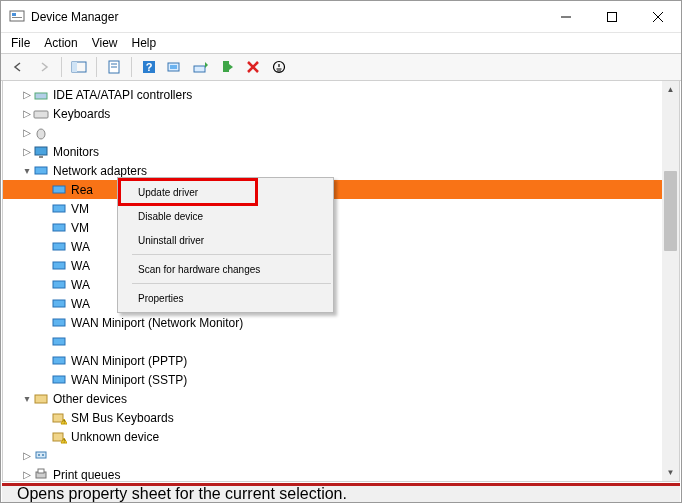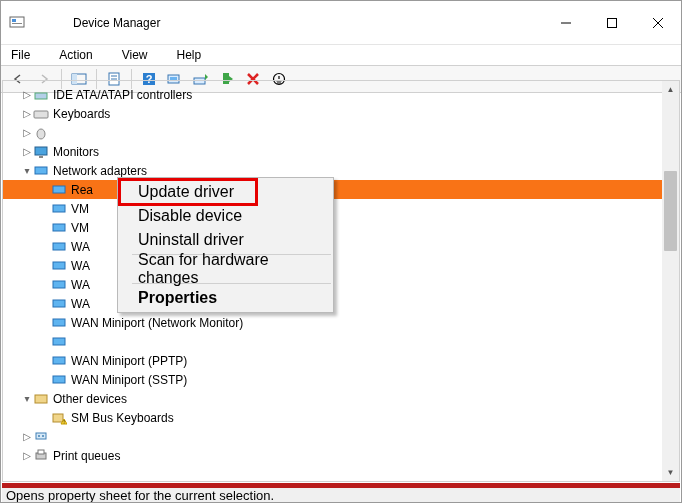--- a/index.html
+++ b/index.html
@@ -1,49 +1,49 @@
 <!DOCTYPE html>
 <html><head>
 <meta charset="utf-8">
 <style>
 * { box-sizing: border-box; margin: 0; padding: 0; font-family: "Segoe UI", Tahoma, sans-serif; }
 body { background: #fff; width: 682px; height: 503px; overflow: hidden; border: 1px solid #999; position: relative; }
 
-.titlebar { height: 44px; display: flex; align-items: center; padding-left: 8px; border-bottom: 1px solid #e5e5e5; gap: 42px; }
+.titlebar { height: 32px; display: flex; align-items: center; padding-left: 8px; border-bottom: 1px solid #e5e5e5; }
 .titlebar-icon { width: 16px; height: 16px; margin-right: 6px; display: flex; align-items: center; justify-content: center; }
 .titlebar-text { font-size: 12px; color: #000; flex: 1; }
 .win-btns { display: flex; height: 100%; }
 .win-btn { width: 46px; display: flex; align-items: center; justify-content: center; }
 .win-btn svg { width: 10px; height: 10px; }
 
-.menubar { height: 20px; display: flex; padding-left: 10px; align-items: center; font-size: 12px; gap: 29px; color: #000; }
+.menubar { height: 20px; display: flex; padding-left: 10px; align-items: center; font-size: 12px; gap: 14px; color: #000; }
 .menubar span { cursor: default; }
 
 .toolbar { height: 28px; border-top: 1px solid #d0d0d0; border-bottom: 1px solid #d0d0d0; display: flex; align-items: center; padding-left: 6px; gap: 4px; background: #f7f7f7; }
 .tb-btn { width: 22px; height: 22px; display: flex; align-items: center; justify-content: center; }
 .tb-sep { width: 1px; height: 20px; background: #d0d0d0; margin: 0 2px; }
 
 .content { position: absolute; top: 79px; left: 1px; right: 1px; bottom: 20px; border: 1px solid #d0d0d0; overflow: hidden; }
 .tree { padding: 4px 0; font-size: 12px; color: #000; }
 .tree-row { height: 19px; display: flex; align-items: center; white-space: nowrap; }
 .expander { width: 12px; display: inline-flex; justify-content: center; color: #666; font-size: 10px; }
 .node-icon { width: 16px; height: 16px; margin-right: 4px; display: inline-flex; align-items: center; justify-content: center; }
 .ind { display: inline-block; }
 .sel { background: #f97316; }
 
 .scrollbar { position: absolute; right: 0; top: 0; bottom: 0; width: 17px; background: #f0f0f0; }
 .sb-arrow { height: 17px; display: flex; align-items: center; justify-content: center; color: #555; font-size: 8px; }
 .sb-thumb { position: absolute; left: 2px; right: 2px; top: 90px; height: 80px; background: #c2c2c2; border-radius: 1px; }
 
-.statusbar { position: absolute; bottom: 0; left: 1px; right: 1px; height: 19px; border-top: 5px solid #b91c1c; font-size: 13px; padding-left: 4px; display: flex; align-items: center; color: #000; background: #f0f0f0; }
+.statusbar { position: absolute; bottom: 0; left: 1px; right: 1px; height: 19px; border-top: 3px solid #b91c1c; font-size: 16px; padding-left: 15px; display: flex; align-items: center; color: #000; background: #f0f0f0; }
 
 .context-menu { position: absolute; left: 116px; top: 176px; width: 217px; background: #f2f2f2; border: 1px solid #bababa; box-shadow: 3px 3px 3px rgba(0,0,0,0.25); z-index: 10; padding: 2px; }
-.cm-item { height: 24px; padding-left: 18px; display: flex; align-items: center; font-size: 16px; }
+.cm-item { height: 24px; padding-left: 18px; display: flex; align-items: center; font-size: 10px; }
 .cm-sep { height: 1px; background: #d0d0d0; margin: 2px 0 2px 12px; }
-.cm-bold { font-weight: bold; }
+.cm-bold { font-weight: normal; }
 
 .highlight-box { position: absolute; border: 3px solid #e60000; z-index: 20; pointer-events: none; }
 </style>
 </head>
 <body>
 
 <div class="titlebar">
   <span class="titlebar-icon">
     <svg viewBox="0 0 16 16">
         <rect x="1" y="2" width="14" height="10" fill="#fff" stroke="#666"></rect>
@@ -315,20 +315,31 @@
     <div class="tree-row">
         <span class="ind" style="width:48px"></span>
         <span class="node-icon">
           <svg width="16" height="16">
             <rect x="2" y="4" width="10" height="8" fill="#f0d58a" stroke="#b48d2f"></rect>
             <polygon points="13,9 16,14 10,14" fill="#ffd93b" stroke="#c49b00"></polygon>
             <text x="13" y="14" font-size="6" text-anchor="middle">!</text>
           </svg>
         </span>
         <span>SM Bus Keyboards</span>
+      </div>
+    <div class="tree-row">
+        <span class="ind" style="width:48px"></span>
+        <span class="node-icon">
+          <svg width="16" height="16">
+            <rect x="2" y="4" width="10" height="8" fill="#f0d58a" stroke="#b48d2f"></rect>
+            <polygon points="13,9 16,14 10,14" fill="#ffd93b" stroke="#c49b00"></polygon>
+            <text x="13" y="14" font-size="6" text-anchor="middle">!</text>
+          </svg>
+        </span>
+        <span>Unknown device</span>
       </div>
 
     <div class="tree-row">
         <span class="ind" style="width:18px"></span>
         <span class="expander">▷</span>
         <span class="node-icon">
           <svg width="16" height="16">
             <rect x="3" y="4" width="10" height="6" fill="#d7e9f7" stroke="#4280b5"></rect>
             <circle cx="6" cy="7" r="1" fill="#4280b5"></circle>
             <circle cx="10" cy="7" r="1" fill="#4280b5"></circle>

